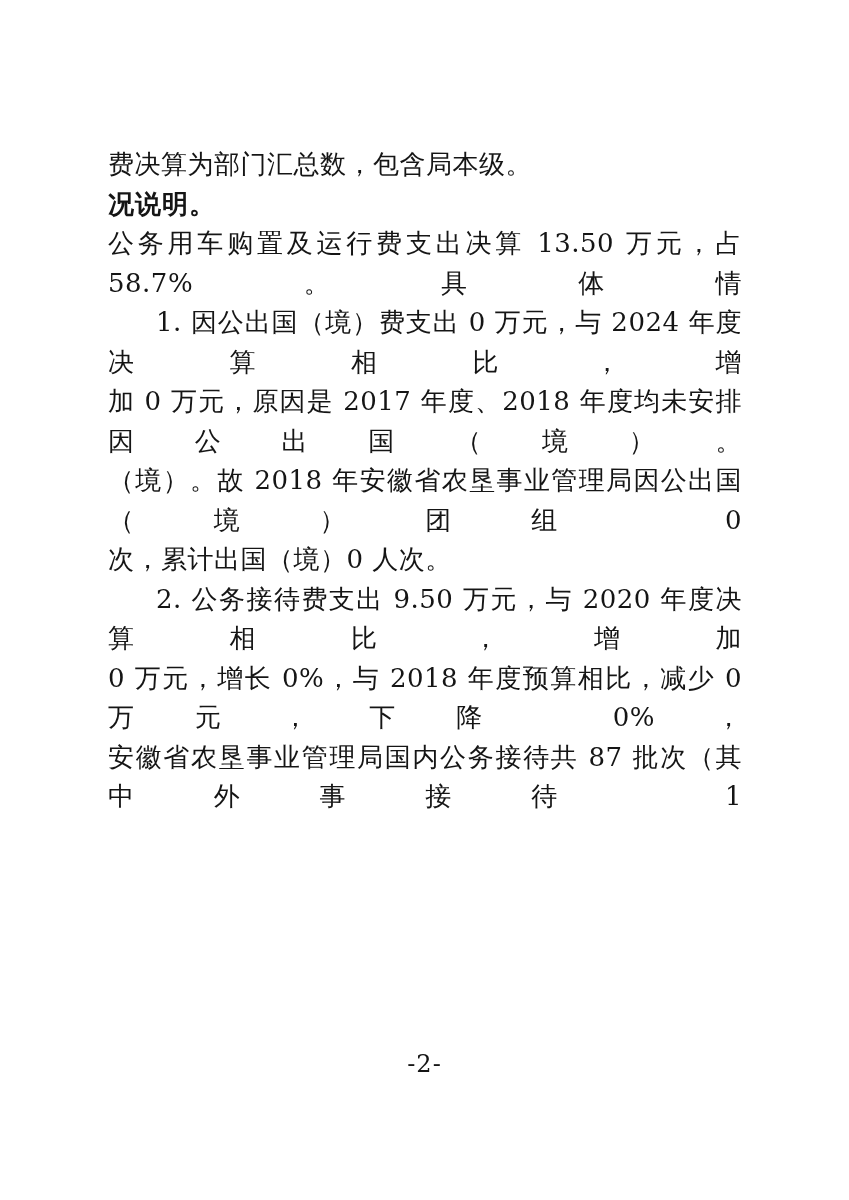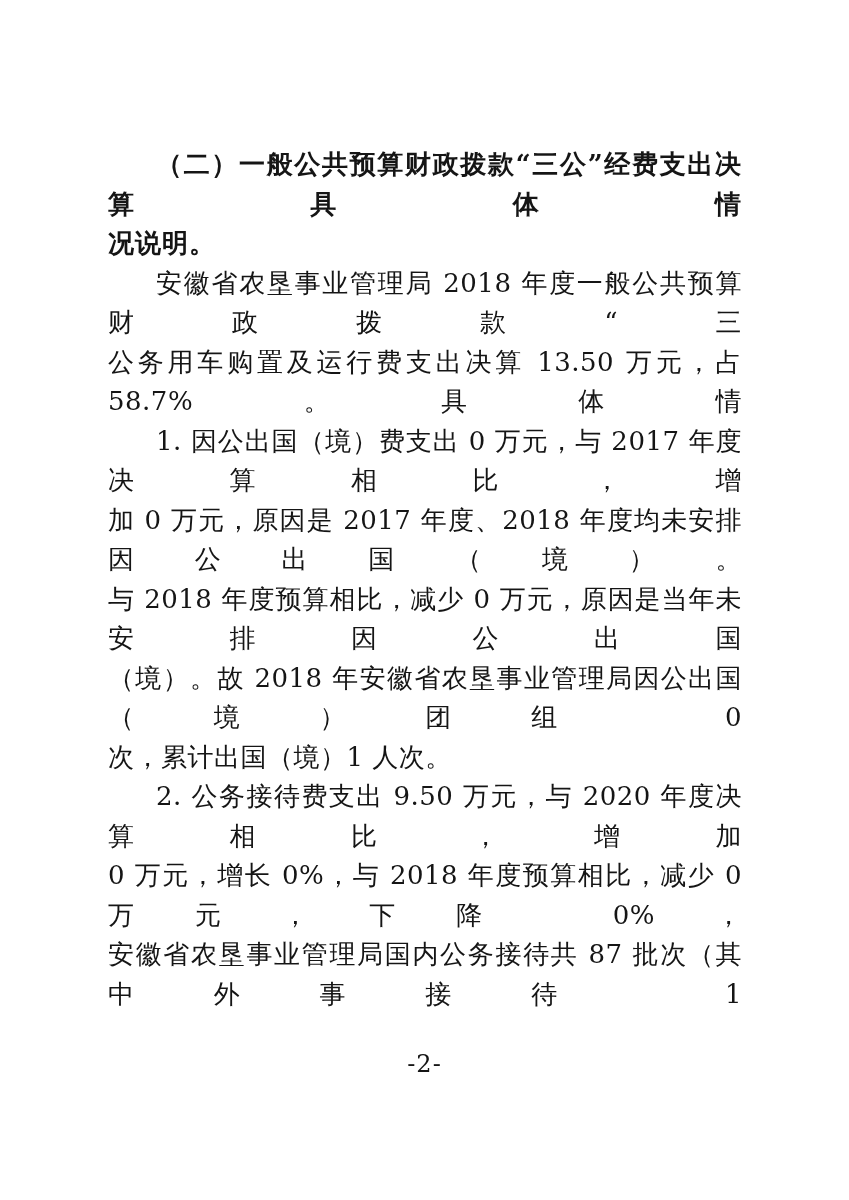--- a/index.html
+++ b/index.html
@@ -47,27 +47,25 @@
     text-align: center;
     font-size: 24px;
     letter-spacing: 1px;
   }
 </style>
 </head>
 <body>
 
 <div class="page">
   <div class="doc-body">
-      <div class="line bold indent">（二）一般公共预算财政拨款“三公”经费支出决算具体情</div>
+      <div class="line lastline">费决算为部门汇总数，包含局本级。</div>
       <div class="line bold lastline">况说明。</div>
-      <div class="line indent">安徽省农垦事业管理局 2018 年度一般公共预算财政拨款“三</div>
       <div class="line">公务用车购置及运行费支出决算 13.50 万元，占 58.7%。具体情</div>
-      <div class="line indent">1. 因公出国（境）费支出 0 万元，与 2017 年度决算相比，增</div>
+      <div class="line indent">1. 因公出国（境）费支出 0 万元，与 2024 年度决算相比，增</div>
       <div class="line">加 0 万元，原因是 2017 年度、2018 年度均未安排因公出国（境）。</div>
-      <div class="line">与 2018 年度预算相比，减少 0 万元，原因是当年未安排因公出国</div>
       <div class="line">（境）。故 2018 年安徽省农垦事业管理局因公出国（境）团组 0</div>
-      <div class="line lastline">次，累计出国（境）1 人次。</div>
+      <div class="line lastline">次，累计出国（境）0 人次。</div>
       <div class="line indent">2. 公务接待费支出 9.50 万元，与 2020 年度决算相比，增加</div>
       <div class="line">0 万元，增长 0%，与 2018 年度预算相比，减少 0 万元，下降 0%，</div>
       <div class="line">安徽省农垦事业管理局国内公务接待共 87 批次（其中外事接待 1</div>
     </div>
   <div class="page-number">-2-</div>
 </div>
 
 </body></html>

